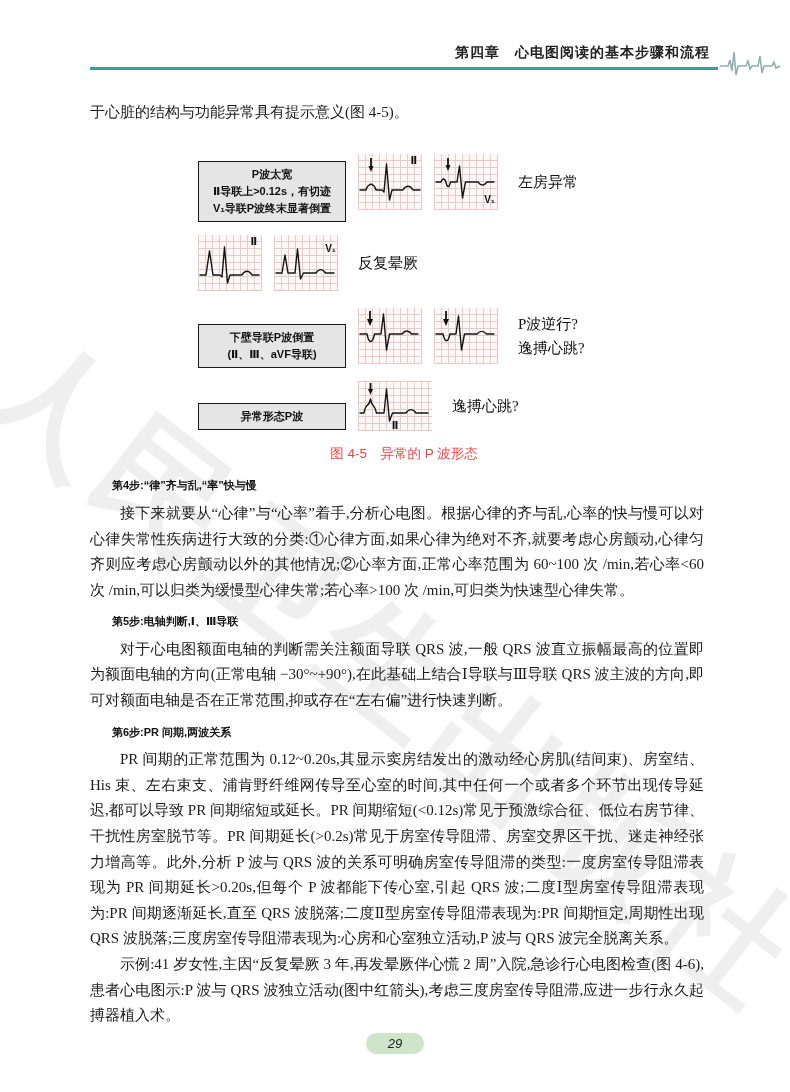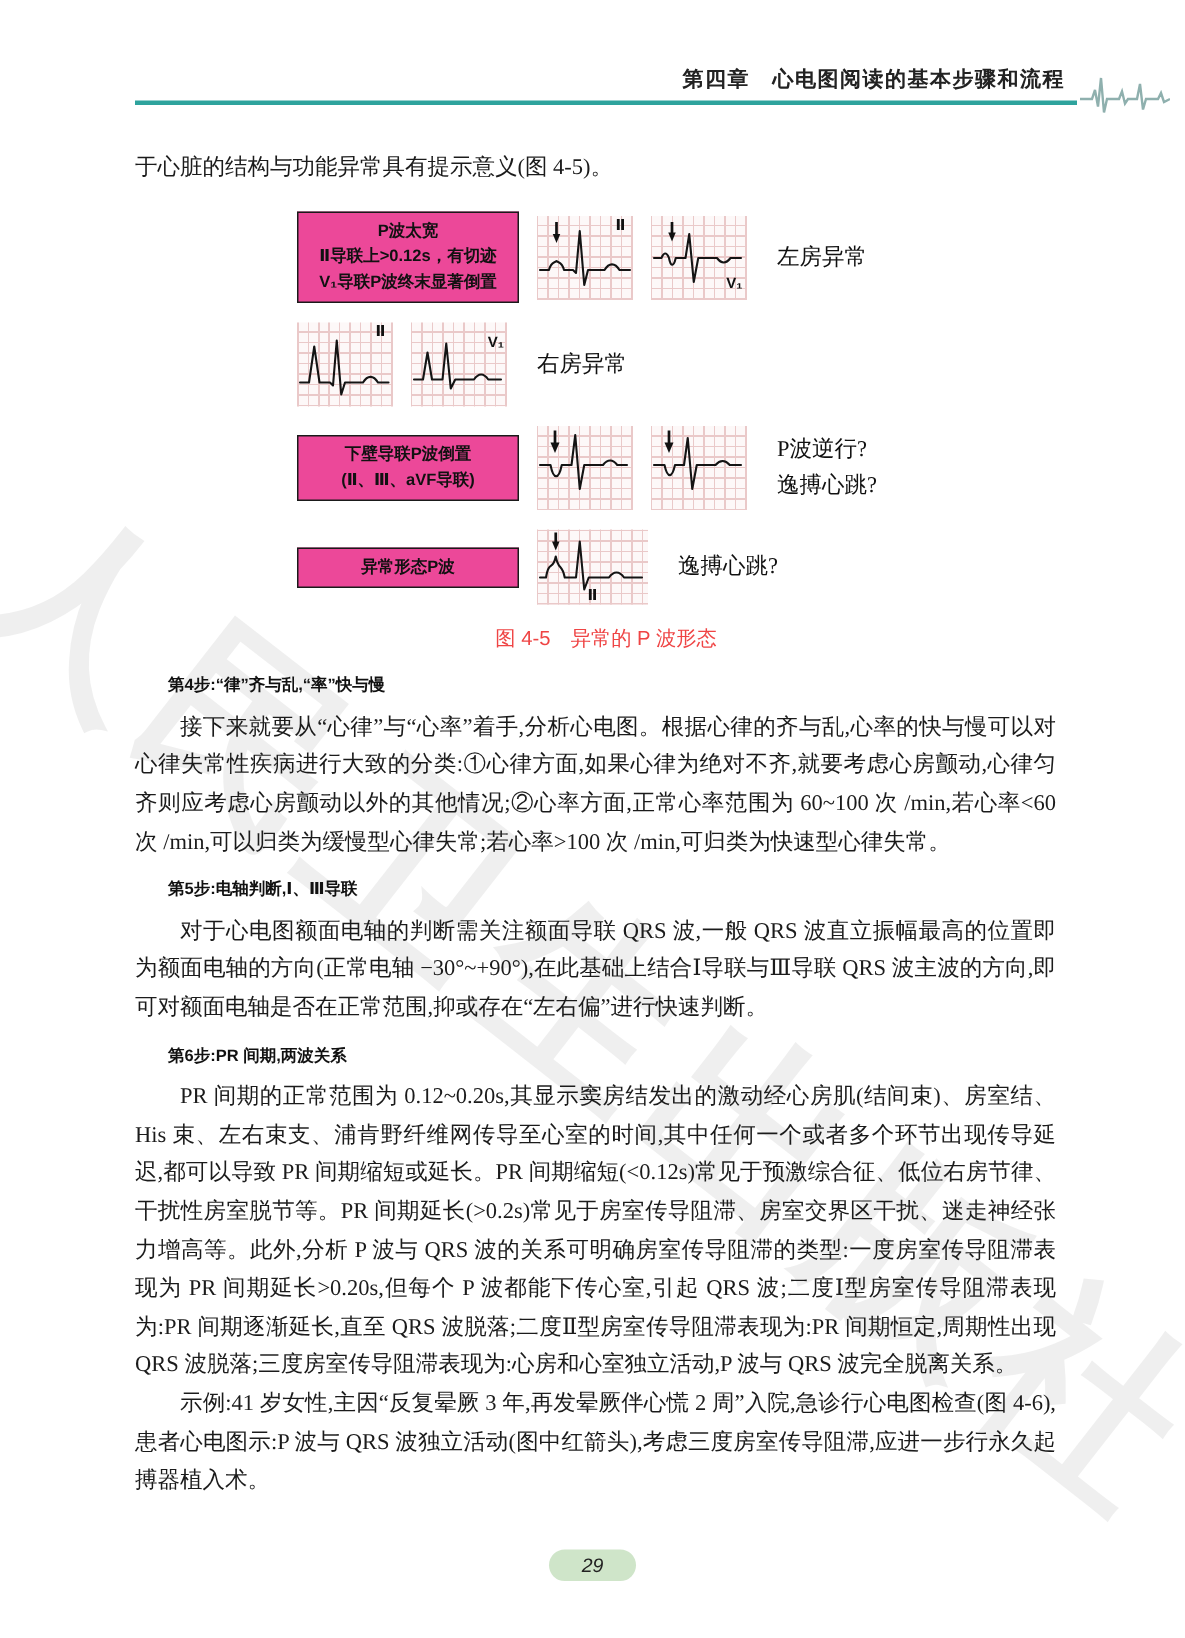--- a/index.html
+++ b/index.html
@@ -37,24 +37,24 @@
   .step-heading {
     font-family:"Liberation Sans","DejaVu Sans",sans-serif;
     font-size:11px; font-weight:bold; color:#111;
     text-indent:2em; margin:6px 0 2px 0; line-height:25.6px;
   }
 
   
   .figure { margin:16px 0 4px 108px; display:flex; flex-direction:column; gap:13px; }
   .fig-row { display:flex; align-items:center; gap:12px; }
   .criteria-box {
-    width:148px; flex-shrink:0; border:1.2px solid #1a1a1a; background:#ec4899;
+    width:148px; flex-shrink:0; border:1.2px solid #1a1a1a; background:#e5e5e5;
     padding:4px 2px; text-align:center;
     font-family:"Liberation Sans","DejaVu Sans",sans-serif;
-    font-weight:bold; font-size:11px; line-height:1.55; color:#111;
+    font-weight:bold; font-size:11px; line-height:1.55; color:#111;margin-top:20px;
   }
   .ecg-panel {
     position:relative; flex-shrink:0; background-color:#fdf8f8;
     background-image:
       repeating-linear-gradient(0deg,  #eac9c9 0 1px, transparent 1px 7px),
       repeating-linear-gradient(90deg, #eac9c9 0 1px, transparent 1px 7px);
   }
   .p-std  { width:64px; height:56px; }
   .p-wide { width:74px; height:50px; }
   .trace { fill:none; stroke:#141414; stroke-width:1.4; stroke-linejoin:round; stroke-linecap:round; }
@@ -146,21 +146,21 @@
           </svg>
           <span class="lead-label pos-tr">Ⅱ</span>
         </div>
         <div class="ecg-panel p-std">
           <svg viewBox="0 0 64 56" width="64" height="56">
             <path class="trace" d="M2 38 L8 38 L11 20 L14 38 L21 38 L23.5 14 L26.5 44 L29.5 38 L42 38 C45 33.5 48.5 33.5 51.5 38 L60 38"></path>
           </svg>
           <span class="lead-label pos-mr">V₁</span>
         </div>
         <div class="fig-result">
-          <div>右房异常</div>
+          <div>反复晕厥</div>
         </div>
       </div>
 
       <div class="fig-row">
         <div class="criteria-box">
           <div>下壁导联P波倒置</div>
           <div>(Ⅱ、Ⅲ、aVF导联)</div>
         </div>
         <div class="ecg-panel p-std">
           <svg viewBox="0 0 64 56" width="64" height="56">

